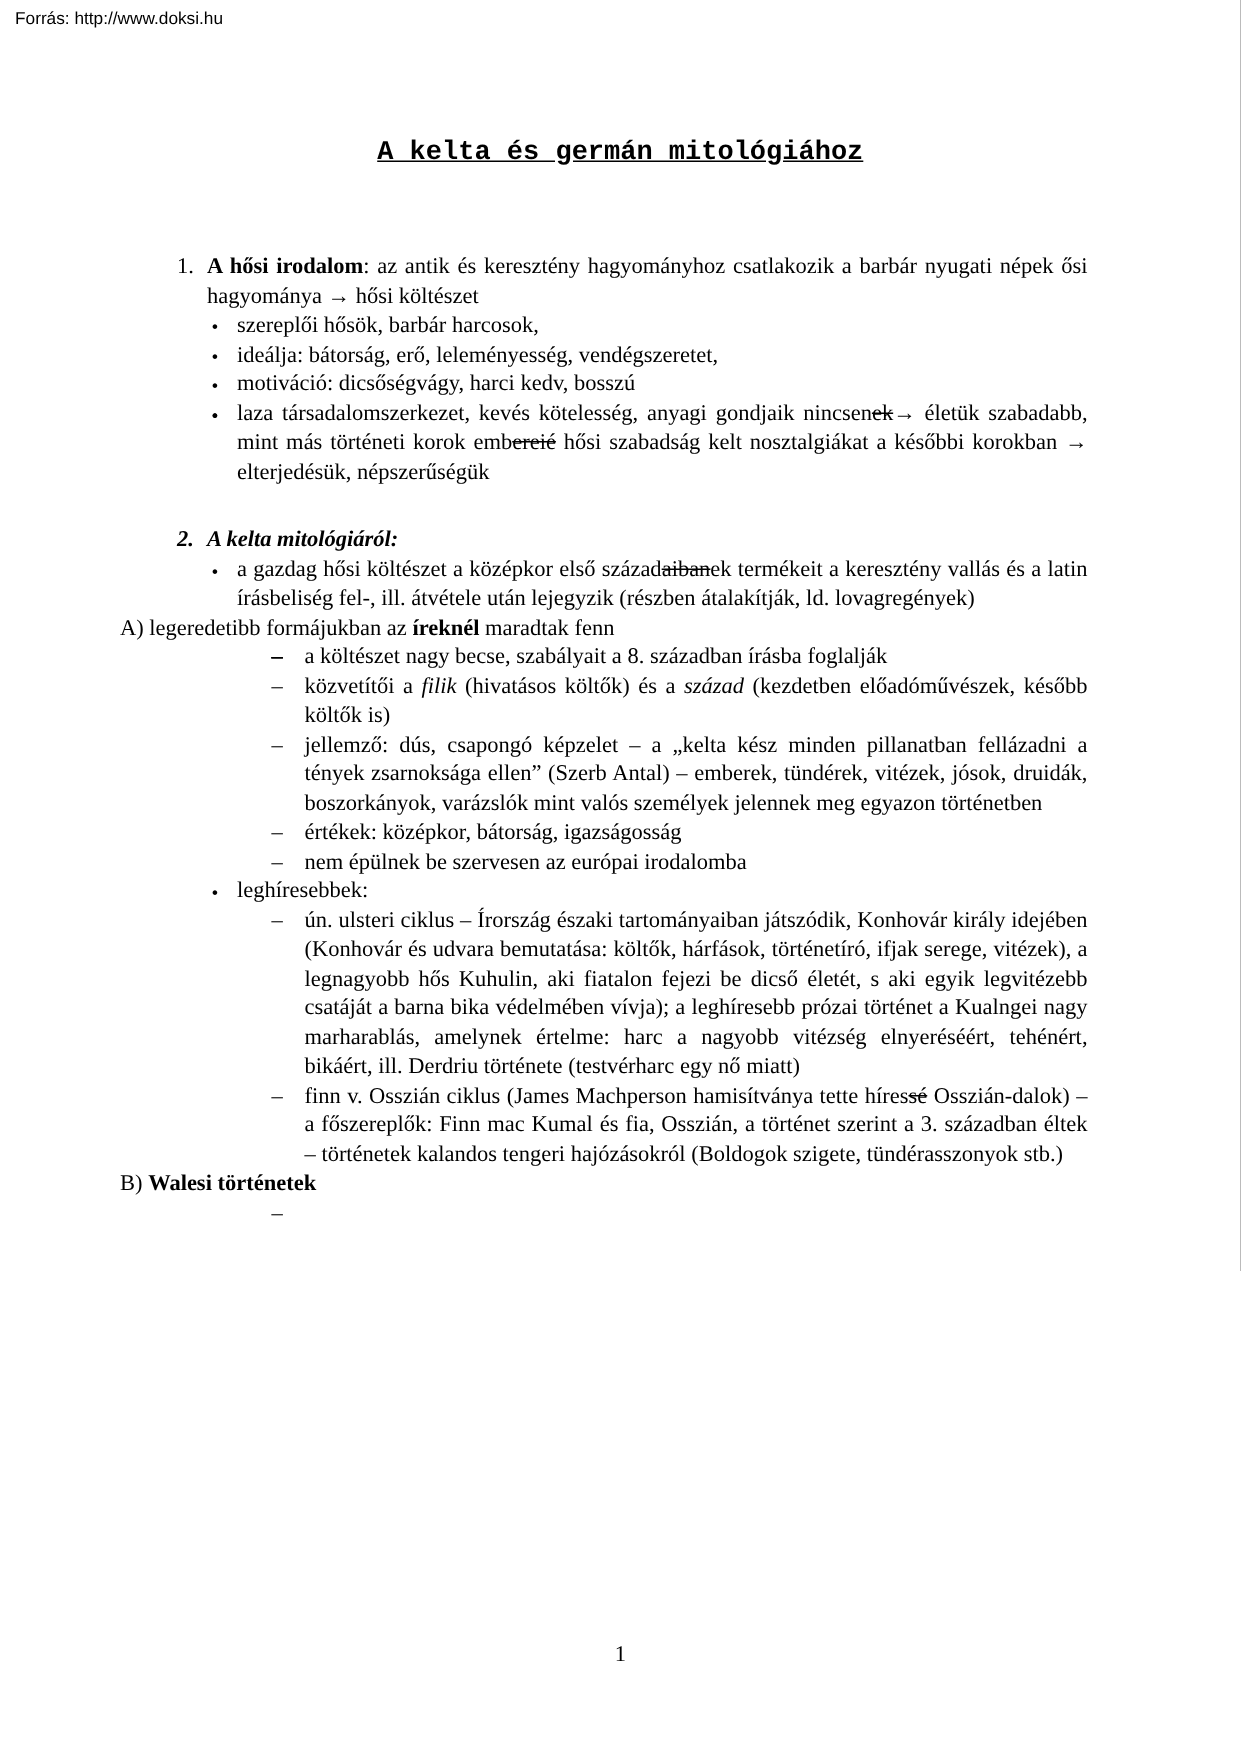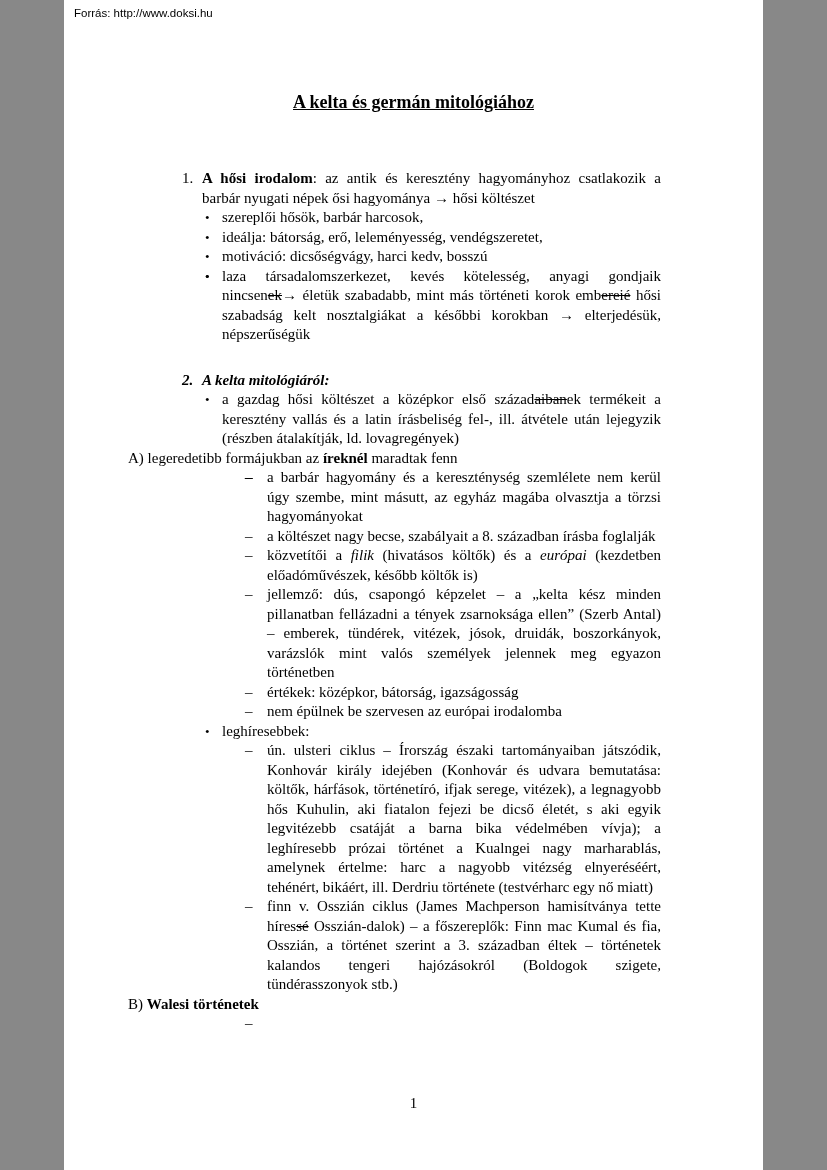--- a/index.html
+++ b/index.html
@@ -1,39 +1,39 @@
 <!DOCTYPE html>
 <html><head>
 <meta charset="utf-8">
 <style>
   html,body { margin:0; padding:0; background:#888; }
   .page {
     position: relative;
-    width: 699px;
+    width: 827px;
     height: 1170px;
     margin: 0 auto;
     background: #ffffff;
     color: #000000;
     overflow: hidden;
   }
   .source-header {
     position: absolute;
     top: 7px;
     left: 10px;
     font-family: "Liberation Sans", "DejaVu Sans", sans-serif;
     font-size: 11.5px;
     color: #000;
   }
   .title-wrap {
     position: absolute;
     top: 92px;
     left: 0;
     width: 100%;
     text-align: center;
-    font-family: Liberation Serif, serif;
+    font-family: Liberation Mono, monospace;
     font-size: 18px;
     font-weight: bold;
   }
   .title-wrap span { text-decoration: underline; }
   .doc-body {
     position: absolute;
     top: 169px;
     left: 0;
     right: 0;
     font-family: "Liberation Serif", "DejaVu Serif", serif;
@@ -42,21 +42,21 @@
     color: #000;
   }
   .row { position: relative; text-align: justify; padding-right: 102px; }
   .row .marker { position: absolute; top: 0; }
   .row.number { padding-left: 138px; }
   .row.number .marker { left: 118px; }
   .row.bullet { padding-left: 158px; }
   .row.bullet .marker { left: 141px; font-size: 13px; }
   .row.dash   { padding-left: 203px; }
   .row.dash .marker { left: 181px; }
-  .row.plain  { padding-left: 64px; }
+  .row.plain  { padding-left: 80px; }
   .row.spacer { height: 26px; }
   .b  { font-weight: bold; }
   .i  { font-style: italic; }
   .s  { text-decoration: line-through; }
   .bi { font-weight: bold; font-style: italic; }
   .page-number {
     position: absolute;
     top: 1095px;
     left: 0;
     width: 100%;
@@ -81,23 +81,23 @@
       <div class="row bullet"><span class="marker">•</span><span>ideálja: bátorság, erő, leleményesség, vendégszeretet,</span></div>
       <div class="row bullet"><span class="marker">•</span><span>motiváció: dicsőségvágy, harci kedv, bosszú</span></div>
       <div class="row bullet"><span class="marker">•</span></div>
       <div class="row bullet"><span class="marker">•</span><span>laza társadalomszerkezet, kevés kötelesség, anyagi gondjaik nincsen</span><span class="s">ek</span><span>→ életük szabadabb, mint más történeti korok emb</span><span class="s">ereié</span><span> hősi szabadság kelt nosztalgiákat a későbbi korokban → elterjedésük, népszerűségük</span></div>
       <div class="row spacer"></div>
       <div class="row number"><span class="marker bi">2.</span><span class="b i">A kelta mitológiáról:</span></div>
       <div class="row bullet"><span class="marker">•</span><span>a gazdag hősi költészet a középkor első század</span><span class="s">aiban</span><span>ek termékeit a keresztény vallás és a latin írásbeliség fel-, ill. átvétele után lejegyzik (részben átalakítják, ld. lovagregények)</span></div>
       <div class="row plain"><span>A) legeredetibb formájukban az </span><span class="b">íreknél</span><span> maradtak fenn</span></div>
       <div class="row dash"><span class="marker">–</span></div>
       <div class="row dash"><span class="marker">–</span></div>
-      <div class="row dash"><span class="marker">–</span><span>a barbár hagyomány és a kereszténység szemlélete nem kerül úgy szembe, mint másutt, az egyház magába olvasztja a törzsi hagyományokat</span></div>
+      <div class="row dash"><span class="marker">–</span></div>
       <div class="row dash"><span class="marker">–</span><span>a költészet nagy becse, szabályait a 8. században írásba foglalják</span></div>
-      <div class="row dash"><span class="marker">–</span><span>közvetítői a </span><span class="i">filik</span><span> (hivatásos költők) és a </span><span class="i">európai</span><span> (kezdetben előadóművészek, később költők is)</span></div>
+      <div class="row dash"><span class="marker">–</span><span>közvetítői a </span><span class="i">filik</span><span> (hivatásos költők) és a </span><span class="i">század</span><span> (kezdetben előadóművészek, később költők is)</span></div>
       <div class="row dash"><span class="marker">–</span><span>jellemző: dús, csapongó képzelet – a „kelta kész minden pillanatban fellázadni a tények zsarnoksága ellen” (Szerb Antal) – emberek, tündérek, vitézek, jósok, druidák, boszorkányok, varázslók mint valós személyek jelennek meg egyazon történetben</span></div>
       <div class="row dash"><span class="marker">–</span><span>értékek: középkor, bátorság, igazságosság</span></div>
       <div class="row dash"><span class="marker">–</span><span>nem épülnek be szervesen az európai irodalomba</span></div>
       <div class="row bullet"><span class="marker">•</span><span>leghíresebbek:</span></div>
       <div class="row dash"><span class="marker">–</span><span>ún. ulsteri ciklus – Írország északi tartományaiban játszódik, Konhovár király idejében (Konhovár és udvara bemutatása: költők, hárfások, történetíró, ifjak serege, vitézek), a legnagyobb hős Kuhulin, aki fiatalon fejezi be dicső életét, s aki egyik legvitézebb csatáját a barna bika védelmében vívja); a leghíresebb prózai történet a Kualngei nagy marharablás, amelynek értelme: harc a nagyobb vitézség elnyeréséért, tehénért, bikáért, ill. Derdriu története (testvérharc egy nő miatt)</span></div>
       <div class="row dash"><span class="marker">–</span><span>finn v. Osszián ciklus (James Machperson hamisítványa tette híres</span><span class="s">sé</span><span> Osszián-dalok) – a főszereplők: Finn mac Kumal és fia, Osszián, a történet szerint a 3. században éltek – történetek kalandos tengeri hajózásokról (Boldogok szigete, tündérasszonyok stb.)</span></div>
       <div class="row plain"><span>B) </span><span class="b">Walesi történetek</span></div>
       <div class="row dash"><span class="marker">–</span></div>
     </div>
 

